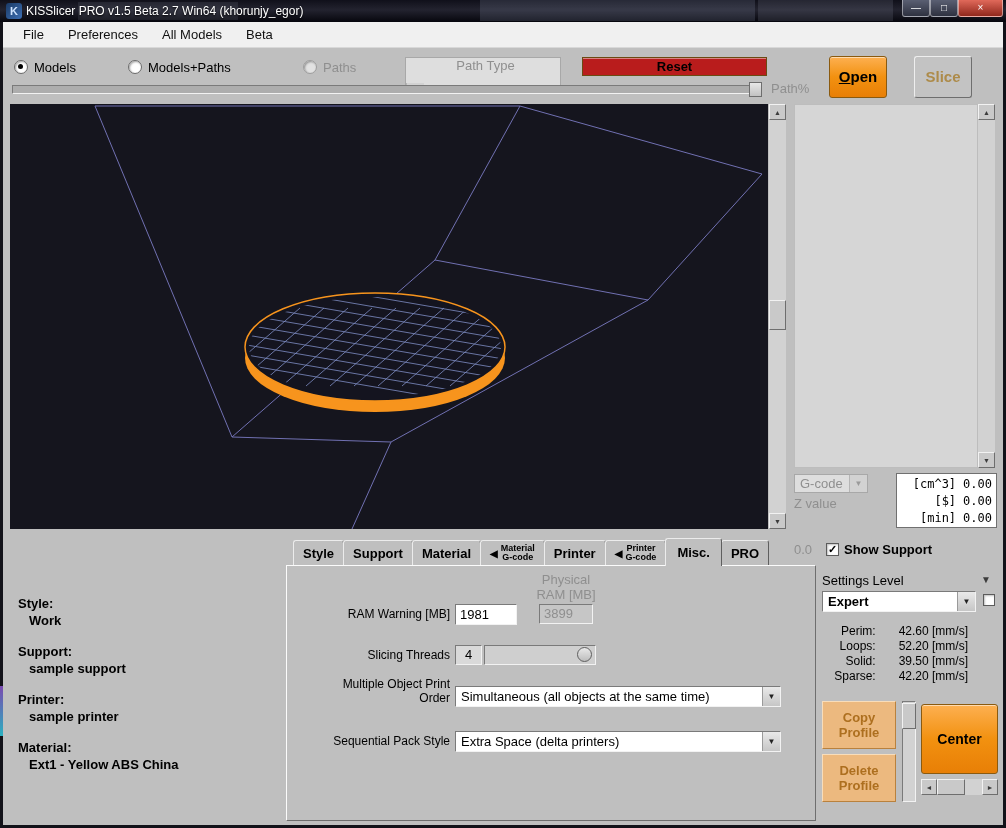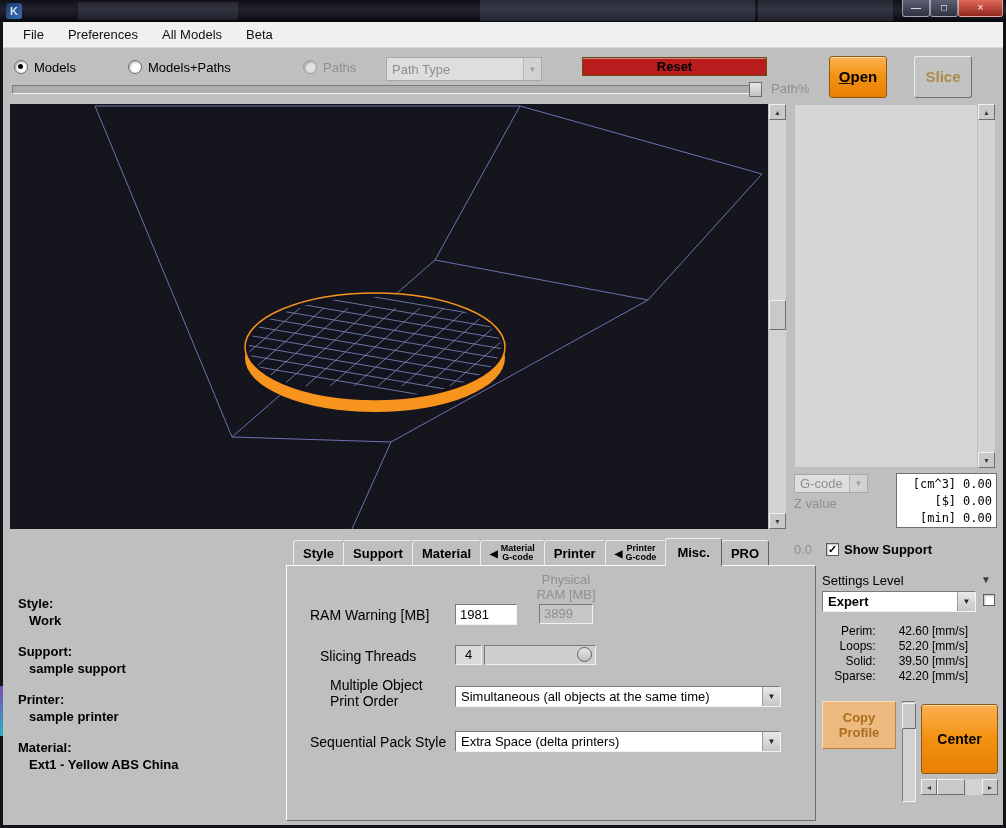--- a/index.html
+++ b/index.html
@@ -75,21 +75,21 @@
   .tab{background:#bfbfbf;border:1px solid;border-color:#ececec #5f5f5f #5f5f5f #ececec;
        border-radius:3px 3px 0 0;height:24px;display:flex;align-items:center;padding:0 9px;
        font-size:13px;font-weight:bold;color:#000;margin-right:-1px;}
   .tab.sel{height:27px;border-bottom:none;position:relative;z-index:3;padding:0 11px;}
   .tab .tarrow{font-size:10px;margin-right:3px;color:#000;}
   .tab .tstack{display:flex;flex-direction:column;font-size:9px;line-height:9.5px;font-weight:bold;text-align:center;}
   
   .panel{background:#bfbfbf;border:1px solid;border-color:#fbfbfb #6e6e6e #6e6e6e #fbfbfb;}
   .field{background:#fff;font-size:13px;color:#000;padding:1px 4px;font-family:"Liberation Sans",sans-serif;}
   .field.dis{background:#c6c6c6;color:#8f8f8f;}
-  .lblright{font-size:14px;color:#000;}
+  .lblright{font-size:12px;color:#000;text-align:right;}
   .lblcenter{font-size:13px;color:#8f8f8f;text-align:center;line-height:15px;}
   .knob{width:15px;height:15px;border-radius:50%;background:linear-gradient(#e9e9e9,#bdbdbd);
         border:1px solid #5f5f5f;}
   .speeds{font-size:12px;color:#000;}
   .speedrow{display:flex;justify-content:flex-end;gap:23px;line-height:15px;}
   .infolabel{font-size:13px;font-weight:bold;color:#000;}
   .infovalue{font-size:13px;font-weight:bold;color:#000;padding-left:11px;margin-top:2px;}
   .bold13{font-size:13px;font-weight:bold;color:#000;}
   .desktop-strip{background:linear-gradient(#7a4ab0,#2ab0c0);}
 </style>
@@ -101,20 +101,21 @@
   <div class="abs client" style="left:3px;top:22px;width:1000px;height:803px;"></div>
   <div class="abs desktop-strip" style="left:0;top:686px;width:3px;height:50px;"></div>
 
   <div class="abs titlebar" style="left:0;top:0;width:1006px;height:22px;">
     <div class="abs frag" style="left:78px;top:2px;width:160px;height:18px;"></div>
     <div class="abs frag" style="left:480px;top:0;width:275px;height:21px;background:rgba(150,160,190,.18);"></div>
     <div class="abs frag" style="left:758px;top:0;width:135px;height:21px;background:rgba(170,175,200,.14);"></div>
     <div class="abs appicon" style="left:6px;top:3px;">
       <span>K</span>
     </div>
+    <div class="abs title" style="left:26px;top:4px;">KISSlicer PRO v1.5 Beta 2.7 Win64 (khorunjy_egor)</div>
     <div class="abs winbtn" style="left:902px;top:0;width:28px;height:17px;">
       <span>—</span>
     </div>
     <div class="abs winbtn" style="left:930px;top:0;width:28px;height:17px;">
       <span>□</span>
     </div>
     <div class="abs winbtn close" style="left:958px;top:0;width:45px;height:17px;">
       <span>×</span>
     </div>
   </div>
@@ -132,21 +133,21 @@
   </div>
   <div class="abs radio-group" style="left:128px;top:59px;">
     <span class="radio"></span>
     <span class="rlabel">Models+Paths</span>
   </div>
   <div class="abs radio-group" style="left:303px;top:59px;">
     <span class="radio dis"></span>
     <span class="rlabel dis">Paths</span>
   </div>
 
-  <div class="abs combo dis" style="left:386px;top:57px;width:156px;height:24px;">
+  <div class="abs combo dis" style="left:405px;top:57px;width:156px;height:36px;flex-direction:column;">
     <span class="ctext">Path Type</span>
     <span class="arrowbtn">▼</span>
   </div>
 
   <div class="abs btn-reset" style="left:582px;top:57px;width:185px;height:19px;">Reset</div>
 
   <div class="abs btn-big btn-open" style="left:829px;top:56px;width:58px;height:42px;">Open</div>
   <div class="abs btn-slice" style="left:914px;top:56px;width:58px;height:42px;">Slice</div>
 
   <div class="abs slider-track sunken" style="left:12px;top:85px;width:749px;height:9px;"></div>
@@ -314,20 +315,21 @@
       <span>Solid:</span>
       <span>39.50 [mm/s]</span>
       </div>
     <div class="speedrow">
       <span>Sparse:</span>
       <span>42.20 [mm/s]</span>
       </div>
   </div>
 
   <div class="abs btn-dis-orange" style="left:822px;top:701px;width:74px;height:48px;">Copy Profile</div>
+  <div class="abs btn-dis-orange" style="left:822px;top:754px;width:74px;height:48px;">Delete Profile</div>
 
   <div class="abs sb-track sunken" style="left:902px;top:701px;width:14px;height:101px;"></div>
   <div class="abs sb-thumb" style="left:902px;top:703px;width:14px;height:26px;"></div>
 
   <div class="abs btn-big btn-center" style="left:921px;top:704px;width:77px;height:70px;">Center</div>
 
   <div class="abs sb-track" style="left:921px;top:779px;width:77px;height:16px;"></div>
   <div class="abs sb-btn" style="left:921px;top:779px;width:16px;height:16px;">◄</div>
   <div class="abs sb-thumb" style="left:937px;top:779px;width:28px;height:16px;"></div>
   <div class="abs sb-btn" style="left:982px;top:779px;width:16px;height:16px;">►</div>

